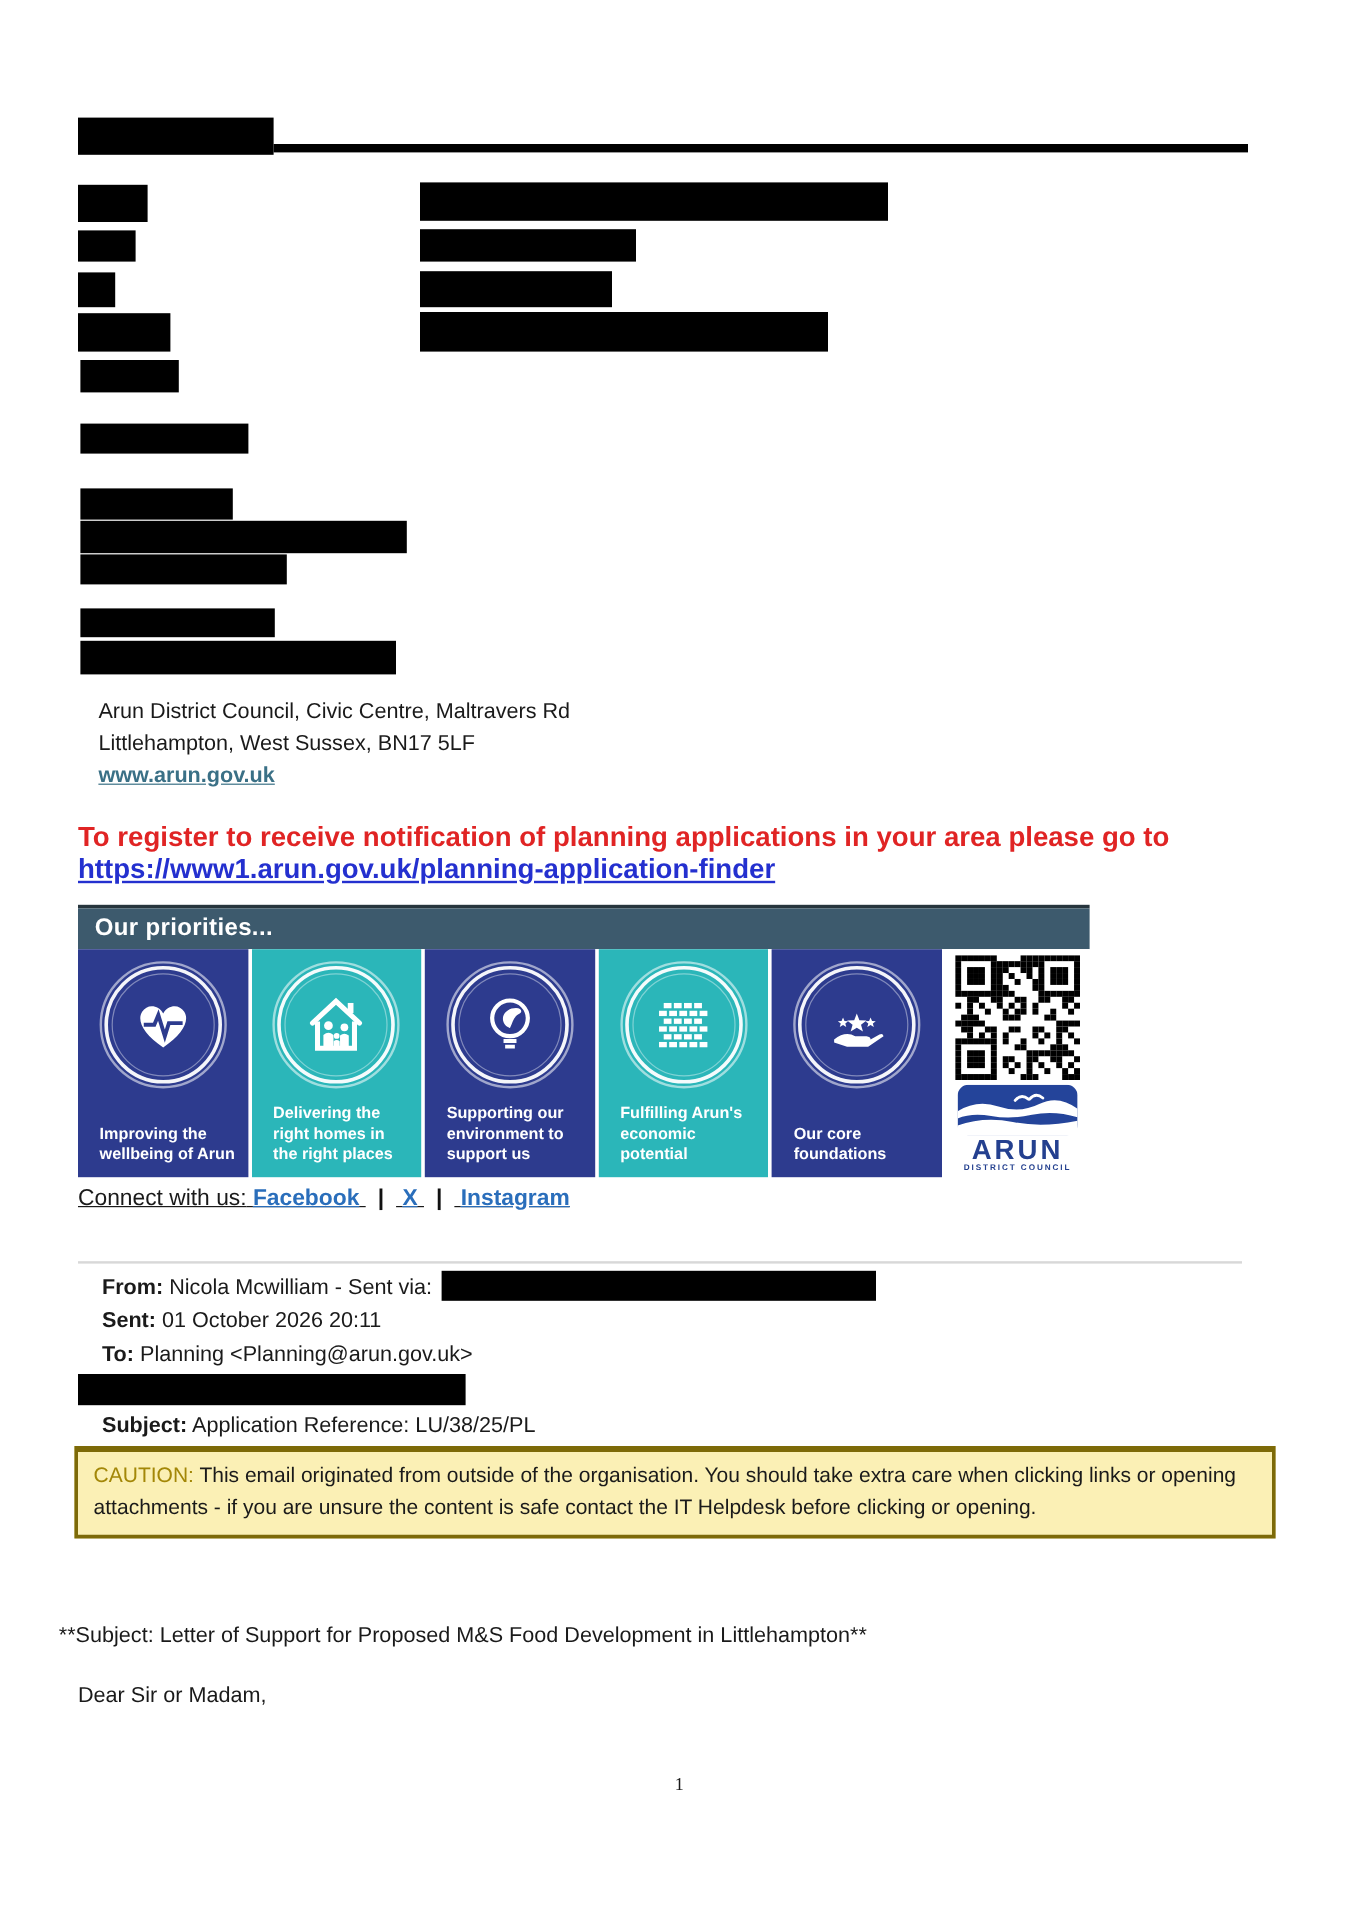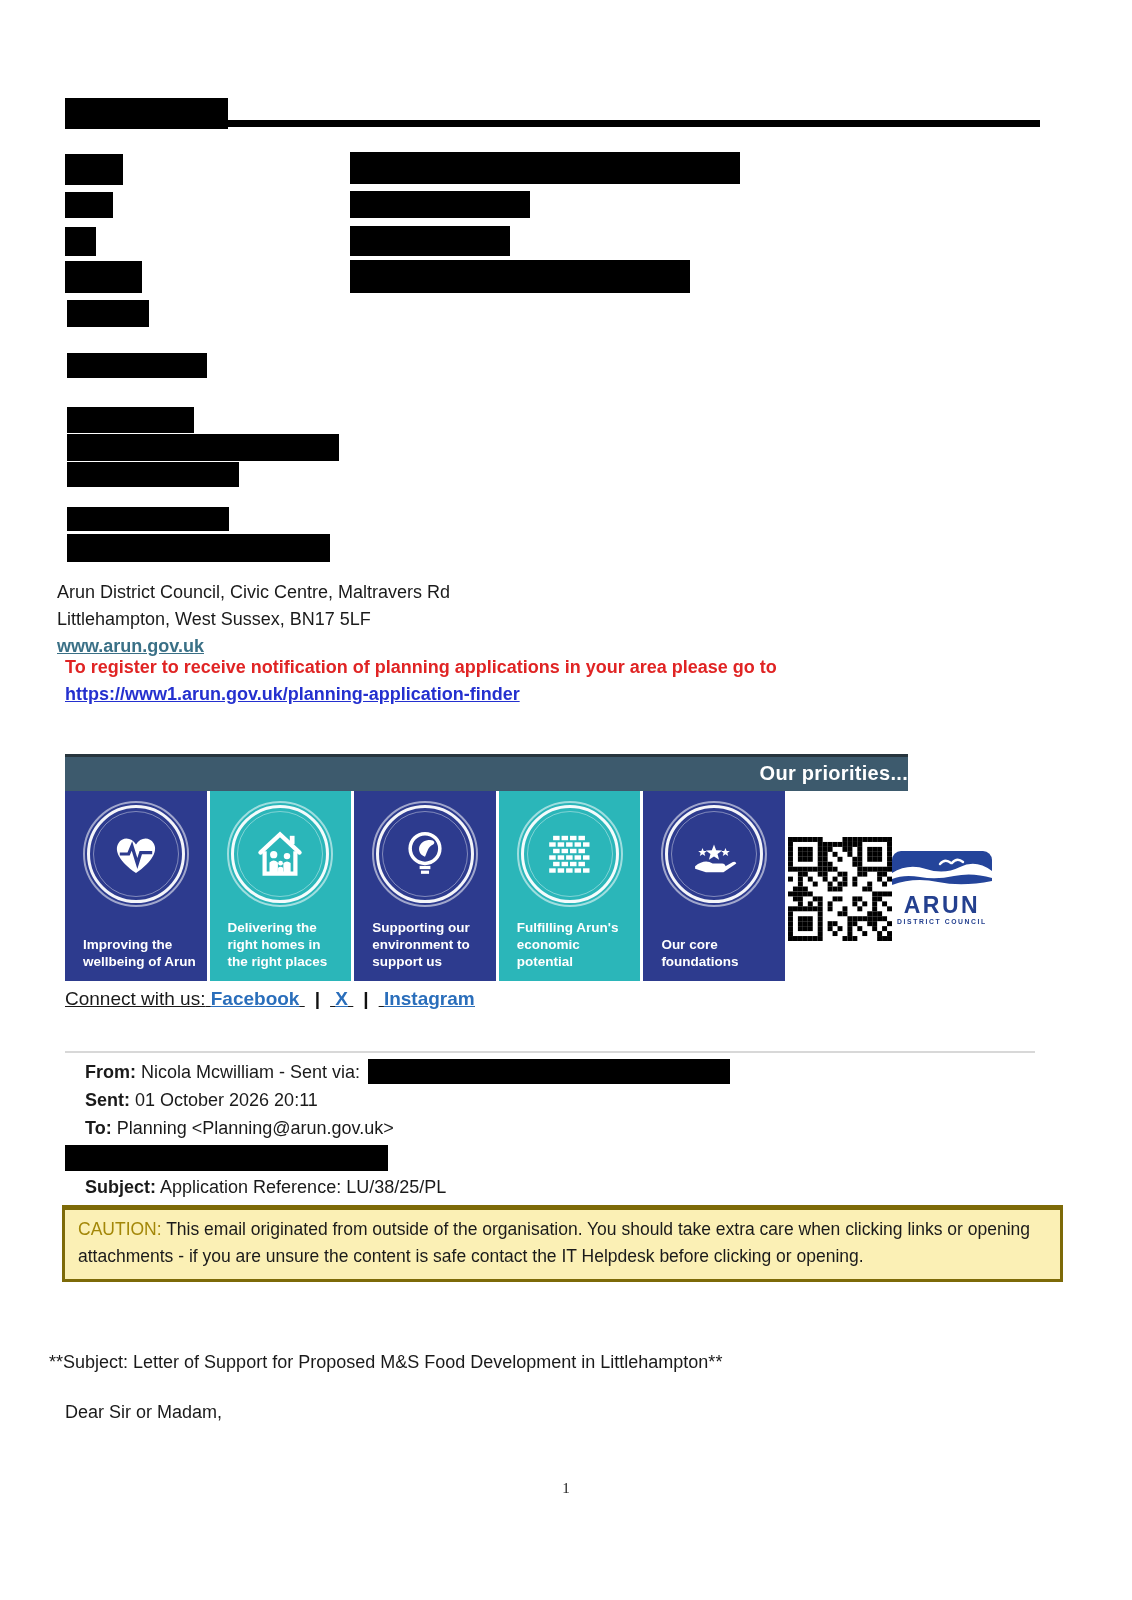--- a/index.html
+++ b/index.html
@@ -2,45 +2,45 @@
 <html><head>
 <meta charset="utf-8">
 <style>
   html,body{margin:0;padding:0;background:#fff;}
   .page{position:relative;width:1132px;height:1600px;background:#fff;overflow:hidden;
         font-family:"Liberation Sans",sans-serif;color:#1a1a1a;}
   .redact{position:absolute;background:#000;}
   .abs{position:absolute;}
 
   
-  .address{left:57px;top:579px;font-size:18px;line-height:27px;}
+  .address{left:82px;top:579px;font-size:18px;line-height:27px;}
   .weblink{color:#3a7086;font-weight:bold;text-decoration:underline;}
-  .notice{left:65px;top:654px;font-size:18px;line-height:27px;font-weight:bold;}
+  .notice{left:65px;top:684px;font-size:23px;line-height:27px;font-weight:bold;}
   .notice .red{color:#e02424;}
   .notice .bluelink{color:#2430cf;text-decoration:underline;display:inline-block;}
 
   
   .banner{left:65px;top:754px;width:843px;border-top:3px solid #27353d;}
   .banner-header{background:#3d5a6d;color:#fff;font-weight:bold;font-size:20px;
-                 padding:5px 0 6px 14px;letter-spacing:.3px;text-align:right;}
+                 padding:5px 0 6px 14px;letter-spacing:.3px;}
   .tiles{display:flex;gap:3px;background:#fff;height:190px;}
   .tile{flex:1 1 0;display:flex;flex-direction:column;align-items:center;
         justify-content:space-between;color:#fff;}
   .tile-blue{background:#2d3b8e;--bg:#2d3b8e;}
   .tile-teal{background:#2bb6b9;--bg:#2bb6b9;}
   .ring{width:92px;height:92px;margin-top:14px;border-radius:50%;
         border:3px solid rgba(255,255,255,.95);display:flex;align-items:center;
         justify-content:center;position:relative;}
   .ring::before{content:'';position:absolute;inset:-7px;border-radius:50%;
         border:2px solid rgba(255,255,255,.55);}
   .ring::after{content:'';position:absolute;inset:3px;border-radius:50%;
         border:1px solid rgba(255,255,255,.4);}
   .tile-label{align-self:stretch;font-weight:bold;font-size:13.5px;line-height:1.25;
         padding:0 8px 10px 18px;}
-  .qr-col{width:120px;background:#fff;display:flex;align-items:center;}
+  .qr-col{width:120px;background:#fff;display:flex;flex-direction:column;align-items:center;}
   .qr-box{width:104px;height:104px;margin-top:5px;background:#fff;}
   .logo-card{width:106px;margin-top:4px;background:#fff;text-align:center;}
   .logo-waves{width:100px;height:42px;margin:0 auto;display:block;}
   .logo-name{font-size:23px;font-weight:800;color:#24408f;letter-spacing:2.5px;line-height:1.05;}
   .logo-sub{font-size:6.8px;font-weight:bold;color:#24408f;letter-spacing:1.6px;}
 
   
   .connect{left:65px;top:988px;font-size:19px;text-decoration:underline;}
   .connect .soc{color:#2a6ebb;font-weight:bold;text-decoration:underline;}
   .connect .sep{font-weight:bold;color:#111;margin:0 10px;}

